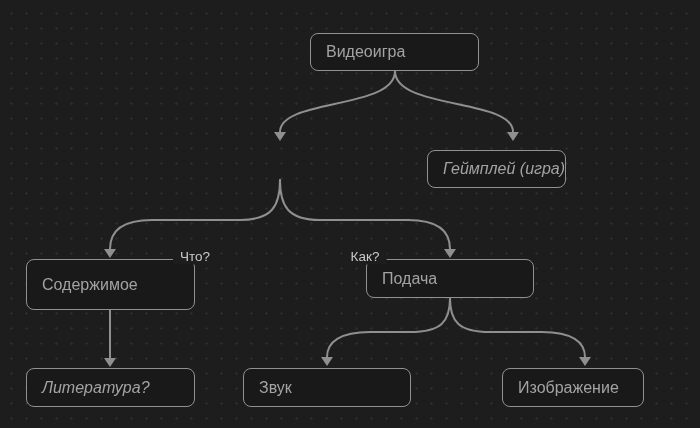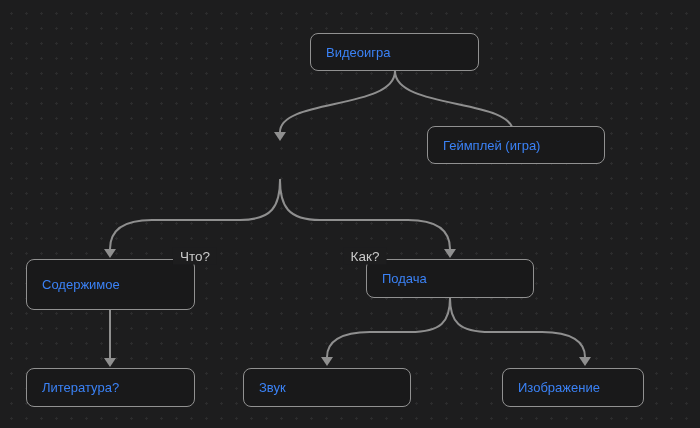--- a/index.html
+++ b/index.html
@@ -37,45 +37,45 @@
   .edges polygon {
     fill: #8f8f8f;
     stroke: none;
   }
   .node {
     position: absolute;
     box-sizing: border-box;
     background: #19191a;
     border: 1.5px solid #919191;
     border-radius: 8px;
-    color: #3b82f6;
-    font-size: 13px;
+    color: #a3a3a3;
+    font-size: 16px;
     display: flex;
     align-items: center;
     padding-left: 15px;
     cursor: default;
     white-space: nowrap;
   }
   .edge-label {
     position: absolute;
     transform: translate(-50%, -50%);
     background: #1d1d1e;
     color: #cacaca;
     font-size: 13.5px;
     padding: 1px 7px;
     white-space: nowrap;
     margin-top: 36px;
   }
   
   #n-videogame    { left: 310px; top: 33px;  width: 169px; height: 38px; }
   #n-cinema       { left: 196px; top: 142px; width: 168px; height: 38px; }
-  #n-gameplay     { left: 427px; top: 126px; width: 178px; height: 38px; }
+  #n-gameplay     { left: 427px; top: 150px; width: 139px; height: 38px; font-style: italic; }
   #n-content      { left: 26px;  top: 259px; width: 169px; height: 51px; }
   #n-presentation { left: 366px; top: 259px; width: 168px; height: 39px; }
-  #n-literature   { left: 26px;  top: 368px; width: 169px; height: 39px; }
+  #n-literature   { left: 26px;  top: 368px; width: 169px; height: 39px; font-style: italic; }
   #n-sound        { left: 243px; top: 368px; width: 168px; height: 39px; }
   #n-image        { left: 502px; top: 368px; width: 142px; height: 39px; }
   #lbl-what { left: 195px; top: 220px; }
   #lbl-how  { left: 365px; top: 220px; }
 </style>
 </head>
 <body>
 
 <div class="canvas">
 

